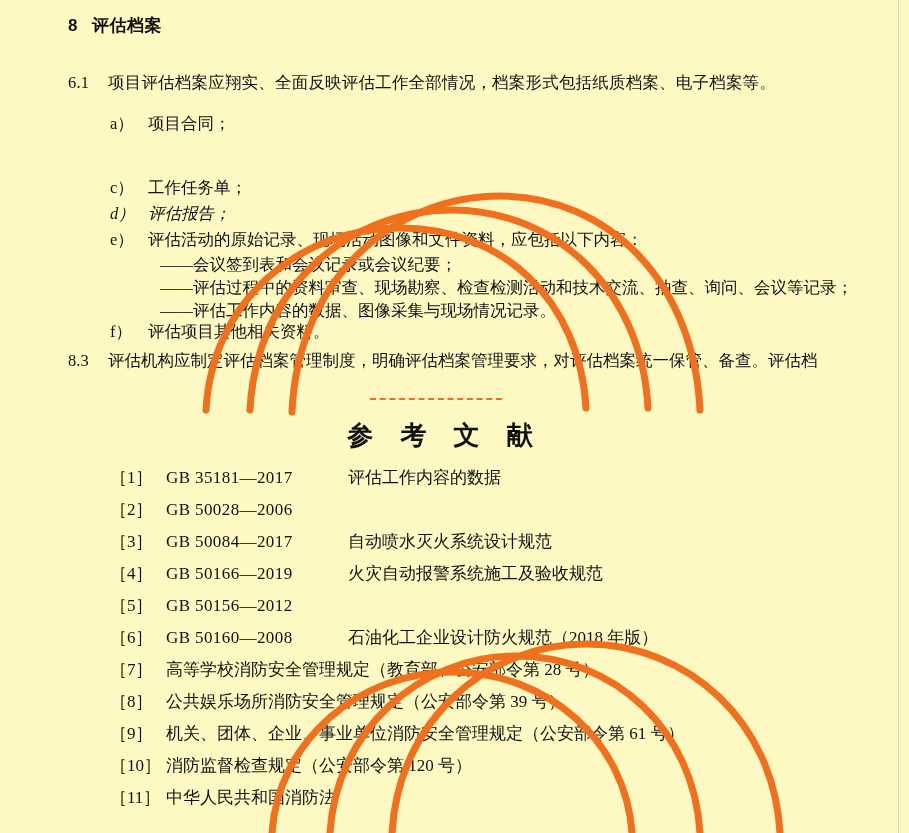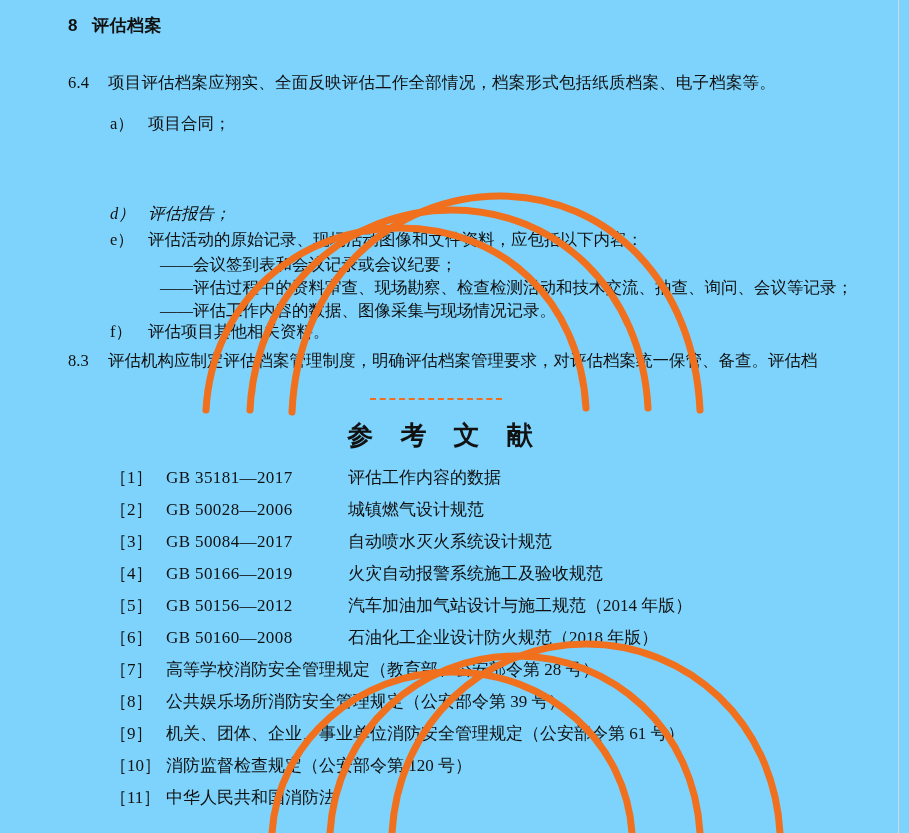--- a/index.html
+++ b/index.html
@@ -13,21 +13,21 @@
     position: relative;
     overflow: hidden;
     font-family: "Liberation Serif", "DejaVu Serif", serif;
     color: #111111;
   }
   .page {
     position: absolute;
     left: 0; top: 0;
     width: 909px;
     height: 833px;
-    background: #7dd3fc;
+    background: #fef9c3;
   }
   
   .right-rule {
     position: absolute;
     right: 10px;
     top: 0;
     width: 1px;
     height: 833px;
     background: #d8d8d8;
   }
@@ -164,26 +164,29 @@
 
 <div class="page">
 
   <div class="content">
 
     <div class="sec-title">
       <span class="num">8</span><span>评估档案</span>
     </div>
 
     <div class="para p81">
-      <span class="p-num">6.4</span><span>项目评估档案应翔实、全面反映评估工作全部情况，档案形式包括纸质档案、电子档案等。</span>
+      <span class="p-num">6.1</span><span>项目评估档案应翔实、全面反映评估工作全部情况，档案形式包括纸质档案、电子档案等。</span>
     </div>
 
 
     <div class="list-item li-a">
       <span class="li-label">a）</span><span>项目合同；</span>
+    </div>
+    <div class="list-item li-c">
+      <span class="li-label">c）</span><span>工作任务单；</span>
     </div>
     <div class="list-item li-d">
       <span class="li-label">d）</span><span>评估报告；</span>
     </div>
     <div class="list-item li-e">
       <span class="li-label">e）</span><span>评估活动的原始记录、现场活动图像和文件资料，应包括以下内容：</span>
     </div>
 
     <div class="dash-item dash-1">——会议签到表和会议记录或会议纪要；</div>
     <div class="dash-item dash-2">——评估过程中的资料审查、现场勘察、检查检测活动和技术交流、抽查、询问、会议等记录；</div>
@@ -203,39 +206,37 @@
 
       <div class="ref-row">
         <span class="ref-idx">［1］</span>
         <span class="ref-code">GB 35181—2017</span>
         <span class="ref-title">评估工作内容的数据</span>
       </div>
 
       <div class="ref-row">
         <span class="ref-idx">［2］</span>
         <span class="ref-code">GB 50028—2006</span>
-        <span class="ref-title">城镇燃气设计规范</span>
       </div>
 
       <div class="ref-row">
         <span class="ref-idx">［3］</span>
         <span class="ref-code">GB 50084—2017</span>
         <span class="ref-title">自动喷水灭火系统设计规范</span>
       </div>
 
       <div class="ref-row">
         <span class="ref-idx">［4］</span>
         <span class="ref-code">GB 50166—2019</span>
         <span class="ref-title">火灾自动报警系统施工及验收规范</span>
       </div>
 
       <div class="ref-row">
         <span class="ref-idx">［5］</span>
         <span class="ref-code">GB 50156—2012</span>
-        <span class="ref-title">汽车加油加气站设计与施工规范（2014 年版）</span>
       </div>
 
       <div class="ref-row">
         <span class="ref-idx">［6］</span>
         <span class="ref-code">GB 50160—2008</span>
         <span class="ref-title">石油化工企业设计防火规范（2018 年版）</span>
       </div>
 
       <div class="ref-row">
         <span class="ref-idx">［7］</span>

